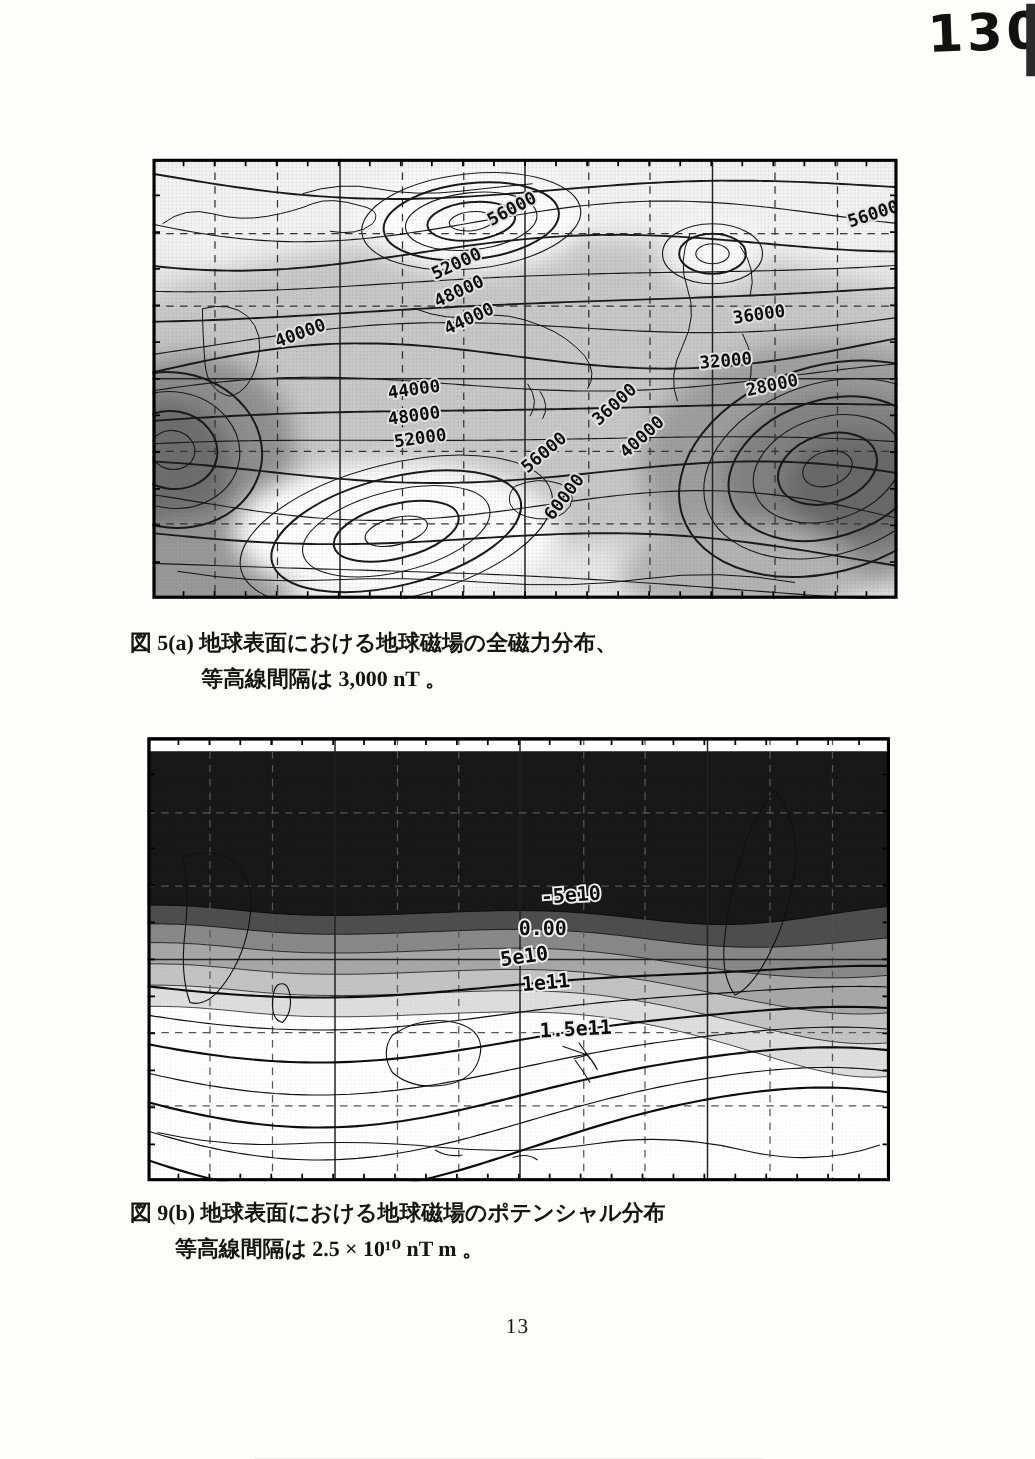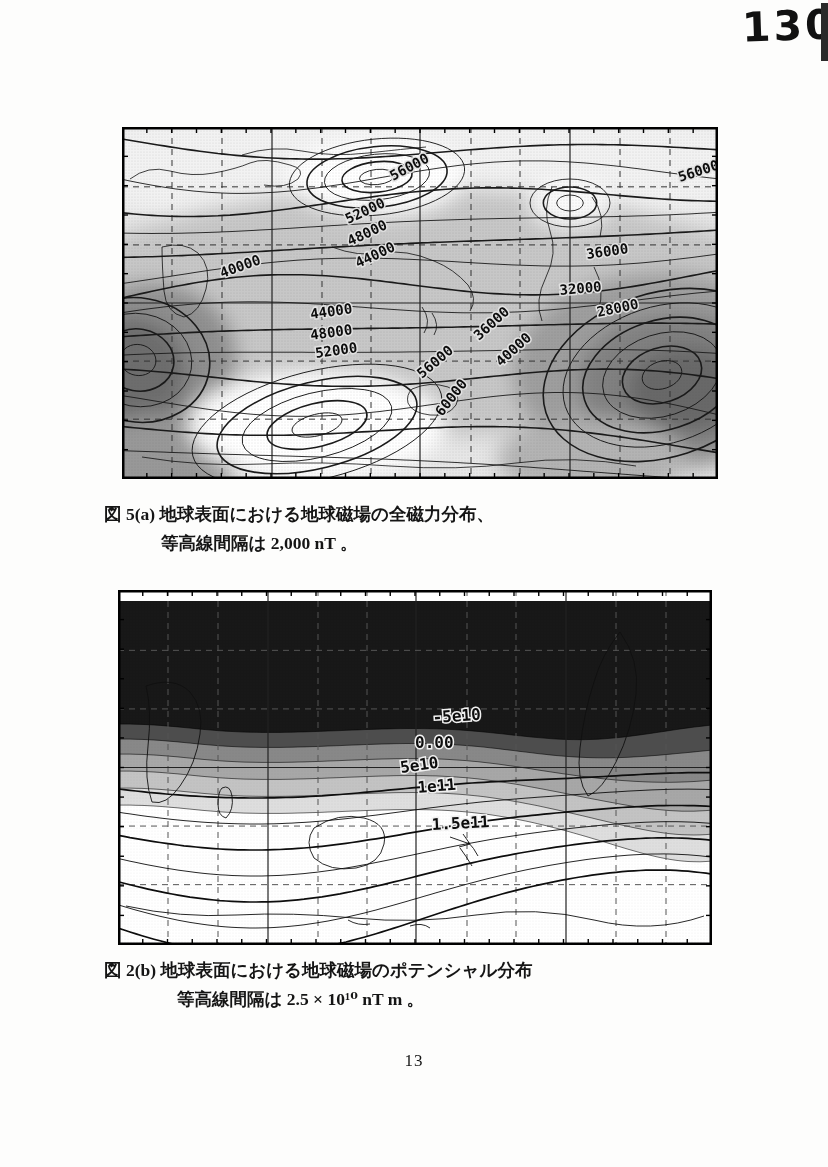--- a/index.html
+++ b/index.html
@@ -9,21 +9,21 @@
         font-size:41px;font-weight:bold;transform:rotate(-2deg);letter-spacing:3px;color:#111;}
   .scan-edge{position:absolute;right:0;top:3px;width:7px;height:58px;background:#2a2a2a;}
   .fig{position:absolute;margin:0;padding:0;}
   .fig-a{left:122px;top:127px;}
   .fig-b{left:118px;top:590px;}
   svg{display:block;}
   .caption{position:absolute;font-size:17.5px;font-weight:600;line-height:29px;white-space:nowrap;}
   .cap-a{left:104px;top:500px;}
   .cap-b{left:104px;top:956px;}
   .cap-indent-a{margin-left:57px;}
-  .cap-indent-b{margin-left:73px;}
+  .cap-indent-b{margin-left:36px;}
   .page-num{position:absolute;left:0;right:0;top:1051px;text-align:center;font-size:17px;letter-spacing:1px;}
 </style>
 </head>
 <body>
 
 <div class="page">
 
   <div class="handwritten">130</div>
   <div class="scan-edge"></div>
 
@@ -204,21 +204,21 @@
         <line x1="0" y1="293.3333333333333" x2="6" y2="293.3333333333333" stroke="#000" stroke-width="1.4"></line>
         <line x1="596" y1="293.3333333333333" x2="590" y2="293.3333333333333" stroke="#000" stroke-width="1.4"></line>
         <line x1="0" y1="322.6666666666667" x2="6" y2="322.6666666666667" stroke="#000" stroke-width="1.4"></line>
         <line x1="596" y1="322.6666666666667" x2="590" y2="322.6666666666667" stroke="#000" stroke-width="1.4"></line>
         <rect x="1" y="1" width="594" height="350" fill="none" stroke="#000" stroke-width="3"></rect>
       </svg>
   </figure>
 
   <div class="caption cap-a">
     <div>図 5(a) 地球表面における地球磁場の全磁力分布、</div>
-    <div class="cap-indent-a">等高線間隔は 2,000 nT 。</div>
+    <div class="cap-indent-a">等高線間隔は 3,000 nT 。</div>
   </div>
 
   <figure class="fig fig-b">
     <svg id="map-b" width="594" height="355" viewBox="0 0 594 355">
         <rect x="0" y="0" width="594" height="355" fill="#ffffff"></rect>
         <path d="M0 215.1 L6 215.1 L12 215.1 L18 215.3 L24 215.4 L30 215.7 L36 216.0 L42 216.4 L48 216.9 L54 217.4 L60 217.9 L66 218.5 L72 219.1 L78 219.7 L84 220.3 L90 220.8 L96 221.3 L102 221.8 L108 222.2 L114 222.5 L120 222.8 L126 223.1 L132 223.2 L138 223.3 L144 223.4 L150 223.4 L156 223.4 L162 223.4 L168 223.3 L174 223.2 L180 223.0 L186 222.9 L192 222.7 L198 222.5 L204 222.3 L210 222.0 L216 221.8 L222 221.6 L228 221.3 L234 221.1 L240 220.9 L246 220.6 L252 220.4 L258 220.2 L264 220.0 L270 219.9 L276 219.7 L282 219.6 L288 219.6 L294 219.6 L300 219.6 L306 219.7 L312 219.8 L318 220.0 L324 220.2 L330 220.5 L336 220.9 L342 221.4 L348 221.9 L354 222.5 L360 223.2 L366 223.9 L372 224.7 L378 225.6 L384 226.6 L390 227.6 L396 228.7 L402 229.9 L408 231.1 L414 232.4 L420 233.8 L426 235.2 L432 236.7 L438 238.2 L444 239.8 L450 241.4 L456 243.1 L462 244.8 L468 246.5 L474 248.3 L480 250.1 L486 251.9 L492 253.7 L498 255.6 L504 257.4 L510 259.2 L516 260.9 L522 262.6 L528 264.2 L534 265.7 L540 267.1 L546 268.3 L552 269.4 L558 270.3 L564 271.0 L570 271.5 L576 271.7 L582 271.8 L588 271.5 L594 271.1 L 594 -10 L 0 -10 Z" fill="#dedede" stroke="none"></path>
         <path d="M0 215.1 L6 215.1 L12 215.1 L18 215.3 L24 215.4 L30 215.7 L36 216.0 L42 216.4 L48 216.9 L54 217.4 L60 217.9 L66 218.5 L72 219.1 L78 219.7 L84 220.3 L90 220.8 L96 221.3 L102 221.8 L108 222.2 L114 222.5 L120 222.8 L126 223.1 L132 223.2 L138 223.3 L144 223.4 L150 223.4 L156 223.4 L162 223.4 L168 223.3 L174 223.2 L180 223.0 L186 222.9 L192 222.7 L198 222.5 L204 222.3 L210 222.0 L216 221.8 L222 221.6 L228 221.3 L234 221.1 L240 220.9 L246 220.6 L252 220.4 L258 220.2 L264 220.0 L270 219.9 L276 219.7 L282 219.6 L288 219.6 L294 219.6 L300 219.6 L306 219.7 L312 219.8 L318 220.0 L324 220.2 L330 220.5 L336 220.9 L342 221.4 L348 221.9 L354 222.5 L360 223.2 L366 223.9 L372 224.7 L378 225.6 L384 226.6 L390 227.6 L396 228.7 L402 229.9 L408 231.1 L414 232.4 L420 233.8 L426 235.2 L432 236.7 L438 238.2 L444 239.8 L450 241.4 L456 243.1 L462 244.8 L468 246.5 L474 248.3 L480 250.1 L486 251.9 L492 253.7 L498 255.6 L504 257.4 L510 259.2 L516 260.9 L522 262.6 L528 264.2 L534 265.7 L540 267.1 L546 268.3 L552 269.4 L558 270.3 L564 271.0 L570 271.5 L576 271.7 L582 271.8 L588 271.5 L594 271.1" fill="none" stroke="#000" stroke-width="0.8" opacity="0.7"></path>
         <path d="M0 198.1 L6 198.1 L12 198.1 L18 198.3 L24 198.4 L30 198.7 L36 199.0 L42 199.4 L48 199.9 L54 200.4 L60 200.9 L66 201.5 L72 202.1 L78 202.7 L84 203.3 L90 203.8 L96 204.3 L102 204.8 L108 205.2 L114 205.5 L120 205.8 L126 206.1 L132 206.2 L138 206.3 L144 206.4 L150 206.4 L156 206.4 L162 206.4 L168 206.3 L174 206.2 L180 206.0 L186 205.9 L192 205.7 L198 205.5 L204 205.3 L210 205.0 L216 204.8 L222 204.6 L228 204.3 L234 204.1 L240 203.9 L246 203.6 L252 203.4 L258 203.2 L264 203.0 L270 202.9 L276 202.7 L282 202.6 L288 202.6 L294 202.5 L300 202.6 L306 202.6 L312 202.8 L318 202.9 L324 203.2 L330 203.5 L336 203.9 L342 204.3 L348 204.8 L354 205.4 L360 206.0 L366 206.7 L372 207.5 L378 208.4 L384 209.3 L390 210.2 L396 211.3 L402 212.3 L408 213.5 L414 214.6 L420 215.8 L426 217.1 L432 218.4 L438 219.7 L444 221.0 L450 222.4 L456 223.8 L462 225.2 L468 226.6 L474 228.0 L480 229.5 L486 230.9 L492 232.3 L498 233.7 L504 235.1 L510 236.4 L516 237.7 L522 238.9 L528 240.1 L534 241.2 L540 242.1 L546 243.0 L552 243.7 L558 244.3 L564 244.7 L570 244.9 L576 245.0 L582 244.9 L588 244.6 L594 244.1 L 594 -10 L 0 -10 Z" fill="#c3c3c3" stroke="none"></path>
         <path d="M0 198.1 L6 198.1 L12 198.1 L18 198.3 L24 198.4 L30 198.7 L36 199.0 L42 199.4 L48 199.9 L54 200.4 L60 200.9 L66 201.5 L72 202.1 L78 202.7 L84 203.3 L90 203.8 L96 204.3 L102 204.8 L108 205.2 L114 205.5 L120 205.8 L126 206.1 L132 206.2 L138 206.3 L144 206.4 L150 206.4 L156 206.4 L162 206.4 L168 206.3 L174 206.2 L180 206.0 L186 205.9 L192 205.7 L198 205.5 L204 205.3 L210 205.0 L216 204.8 L222 204.6 L228 204.3 L234 204.1 L240 203.9 L246 203.6 L252 203.4 L258 203.2 L264 203.0 L270 202.9 L276 202.7 L282 202.6 L288 202.6 L294 202.5 L300 202.6 L306 202.6 L312 202.8 L318 202.9 L324 203.2 L330 203.5 L336 203.9 L342 204.3 L348 204.8 L354 205.4 L360 206.0 L366 206.7 L372 207.5 L378 208.4 L384 209.3 L390 210.2 L396 211.3 L402 212.3 L408 213.5 L414 214.6 L420 215.8 L426 217.1 L432 218.4 L438 219.7 L444 221.0 L450 222.4 L456 223.8 L462 225.2 L468 226.6 L474 228.0 L480 229.5 L486 230.9 L492 232.3 L498 233.7 L504 235.1 L510 236.4 L516 237.7 L522 238.9 L528 240.1 L534 241.2 L540 242.1 L546 243.0 L552 243.7 L558 244.3 L564 244.7 L570 244.9 L576 245.0 L582 244.9 L588 244.6 L594 244.1" fill="none" stroke="#000" stroke-width="0.8" opacity="0.7"></path>
         <path d="M0 181.1 L6 181.1 L12 181.1 L18 181.3 L24 181.4 L30 181.7 L36 182.0 L42 182.4 L48 182.9 L54 183.4 L60 183.9 L66 184.5 L72 185.1 L78 185.7 L84 186.3 L90 186.8 L96 187.3 L102 187.8 L108 188.2 L114 188.5 L120 188.8 L126 189.1 L132 189.2 L138 189.3 L144 189.4 L150 189.4 L156 189.4 L162 189.4 L168 189.3 L174 189.2 L180 189.0 L186 188.9 L192 188.7 L198 188.5 L204 188.3 L210 188.0 L216 187.8 L222 187.6 L228 187.3 L234 187.1 L240 186.9 L246 186.6 L252 186.4 L258 186.2 L264 186.0 L270 185.9 L276 185.7 L282 185.6 L288 185.6 L294 185.5 L300 185.6 L306 185.6 L312 185.8 L318 185.9 L324 186.2 L330 186.5 L336 186.8 L342 187.3 L348 187.7 L354 188.3 L360 188.9 L366 189.6 L372 190.4 L378 191.2 L384 192.0 L390 193.0 L396 193.9 L402 194.9 L408 196.0 L414 197.1 L420 198.2 L426 199.3 L432 200.5 L438 201.6 L444 202.8 L450 204.0 L456 205.2 L462 206.4 L468 207.6 L474 208.8 L480 209.9 L486 211.1 L492 212.2 L498 213.3 L504 214.4 L510 215.4 L516 216.4 L522 217.3 L528 218.1 L534 218.9 L540 219.5 L546 220.1 L552 220.6 L558 220.9 L564 221.2 L570 221.2 L576 221.2 L582 220.9 L588 220.6 L594 220.1 L 594 -10 L 0 -10 Z" fill="#a7a7a7" stroke="none"></path>
@@ -342,18 +342,18 @@
         <line x1="594" y1="266.25" x2="588" y2="266.25" stroke="#000" stroke-width="1.4"></line>
         <line x1="0" y1="295.8333333333333" x2="6" y2="295.8333333333333" stroke="#000" stroke-width="1.4"></line>
         <line x1="594" y1="295.8333333333333" x2="588" y2="295.8333333333333" stroke="#000" stroke-width="1.4"></line>
         <line x1="0" y1="325.4166666666667" x2="6" y2="325.4166666666667" stroke="#000" stroke-width="1.4"></line>
         <line x1="594" y1="325.4166666666667" x2="588" y2="325.4166666666667" stroke="#000" stroke-width="1.4"></line>
         <rect x="1" y="1" width="592" height="353" fill="none" stroke="#000" stroke-width="3"></rect>
       </svg>
   </figure>
 
   <div class="caption cap-b">
-    <div>図 2(b) 地球表面における地球磁場のポテンシャル分布</div>
+    <div>図 9(b) 地球表面における地球磁場のポテンシャル分布</div>
     <div class="cap-indent-b">等高線間隔は 2.5 × 10¹⁰ nT m 。</div>
   </div>
 
   <div class="page-num">13</div>
 </div>
 
 </body></html>

